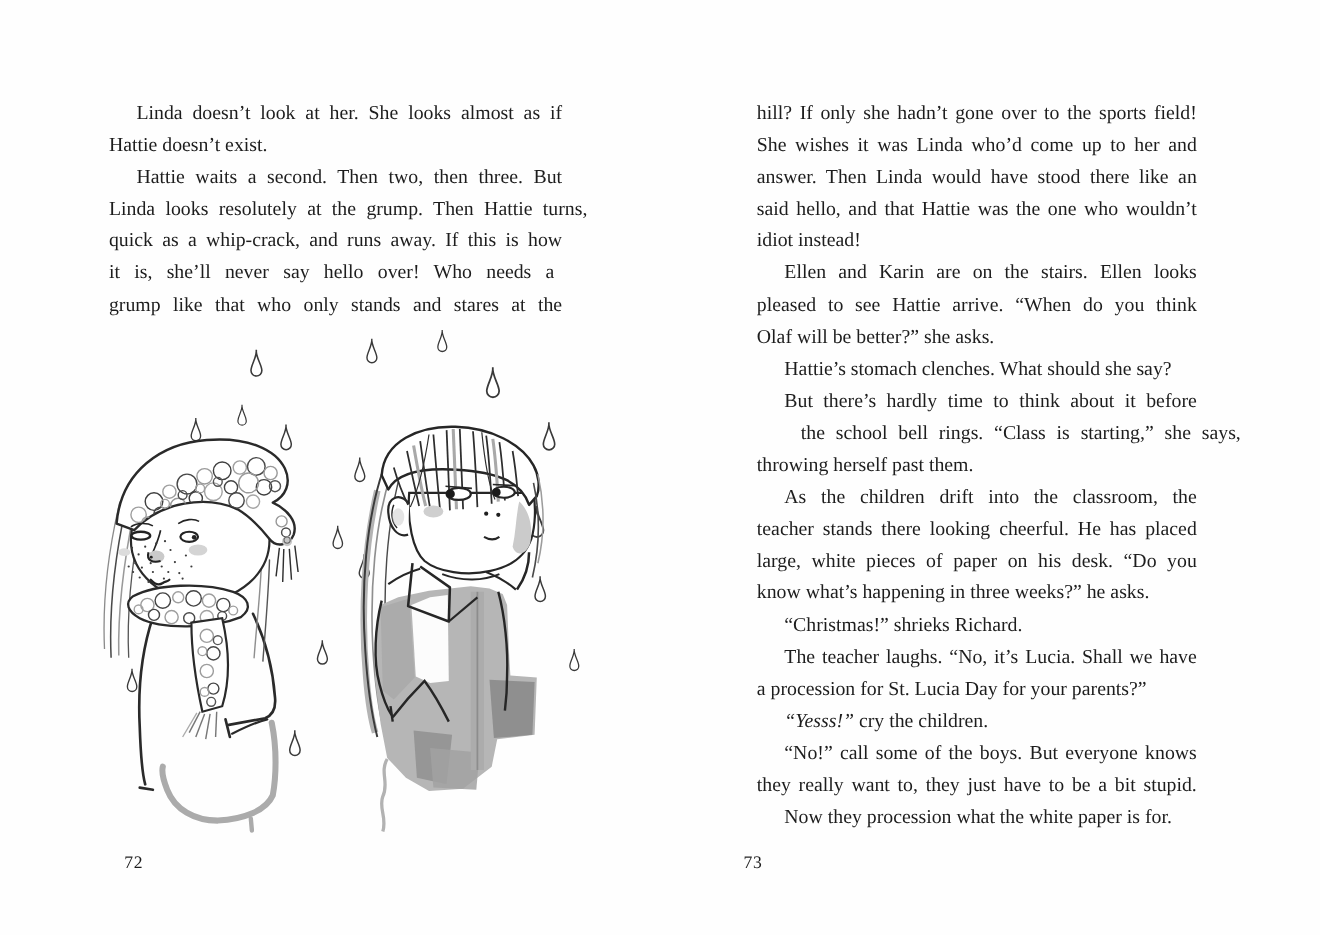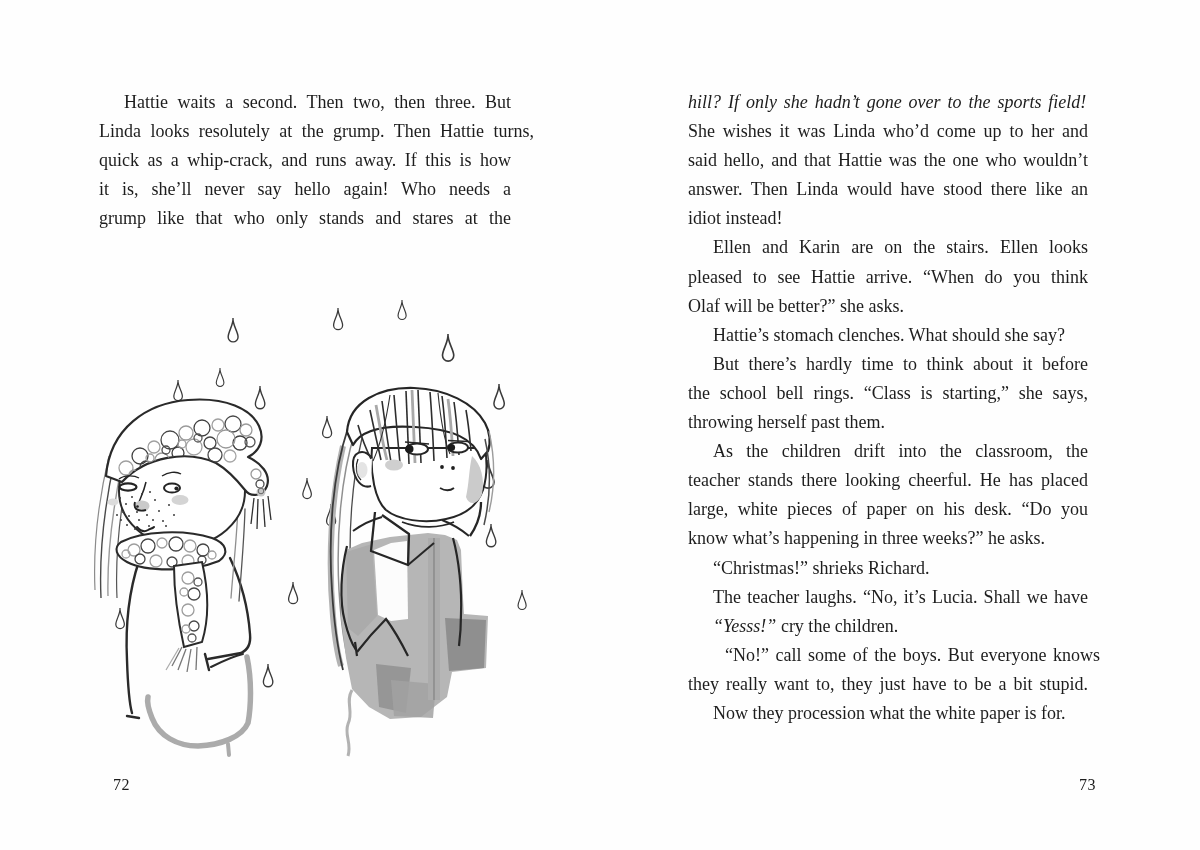--- a/index.html
+++ b/index.html
@@ -14,36 +14,40 @@
   .text-block{position:absolute;top:88px;font-size:18px;line-height:29.1px}
   .page.left  .text-block{left:99px;width:412px}
   .page.right .text-block{left:88px;width:400px}
   .para{margin:0;padding:0}
   .line{white-space:nowrap;height:29.1px}
   .para.indent .line:first-child{text-indent:25px}
   .ln{white-space:nowrap}
   .ln i{font-style:italic}
   .folio{position:absolute;top:776px;font-size:16px;letter-spacing:.5px}
   .page.left  .folio{left:113px}
-  .page.right .folio{left:96px;width:400px;text-align:right}
+  .page.right .folio{left:76px;width:400px;}
   figure.illustration{position:absolute;left:90px;top:298px;width:475px;height:485px;margin:0;padding:0}
   figure.illustration svg{width:100%;height:100%;display:block}
 </style>
 </head>
 <body>
 
 <div class="spread">
 
   <section class="page left">
     <div class="text-block">
         <div class="para indent">
+          <div class="line just"><span class="ln" style="word-spacing: 4.48611px;"><span>Linda doesn’t look at her. She looks almost as if</span></span></div>
+          <div class="line"><span class="ln"><span>Hattie doesn’t exist.</span></span></div>
+        </div>
+        <div class="para indent">
           <div class="line just"><span class="ln" style="word-spacing: 5.11523px;"><span>Hattie waits a second. Then two, then three. But</span></span></div>
           <div class="line just"><span class="ln" style="word-spacing: 4.92383px;"><span>Linda looks resolutely at the grump. Then Hattie turns,</span></span></div>
           <div class="line just"><span class="ln" style="word-spacing: 3.92656px;"><span>quick as a whip-crack, and runs away. If this is how</span></span></div>
-          <div class="line just"><span class="ln" style="word-spacing: 8.49132px;"><span>it is, she’ll never say hello again! Who needs a</span></span></div>
+          <div class="line just"><span class="ln" style="word-spacing: 8.49132px;"><span>it is, she’ll never say hello over! Who needs a</span></span></div>
           <div class="line just"><span class="ln" style="word-spacing: 6.72917px;"><span>grump like that who only stands and stares at the</span></span></div>
         </div>
       </div>
 
     <figure class="illustration" aria-label="Ink drawing of two girls standing in falling rain; the left girl wears a patterned headscarf and knotted scarf over a pale coat, the right girl has straight bangs and a grey zip-up jacket, glancing sideways.">
       <svg viewBox="0 0 475 485" xmlns="http://www.w3.org/2000/svg">
         <defs>
           <path id="drop" d="M0,0 C0.6,6 -4.4,12.5 -4.4,17.2 a4.5,4.5 0 0 0 9,0 C4.6,12.5 -0.6,6 0,0 Z"></path>
           <clipPath id="scarfClip">
               <path d="M16,178 C20,130 57,105 98,102 C136,99 161,111 169,128 C175,141 170,153 158,159 C171,165 181,176 177,188 C173,198 161,200 155,192 C147,182 138,172 126,165 C98,152 56,158 32,184 Z"></path>
@@ -303,56 +307,57 @@
         </g>
       </svg>
     </figure>
 
     <div class="folio">72</div>
   </section>
 
   <section class="page right">
     <div class="text-block">
         <div class="para">
-          <div class="line just"><span class="ln" style="word-spacing: 2.44062px; font-style: italic;"><span>hill? If only she hadn’t gone over to the sports field!</span></span></div>
+          <div class="line just"><span class="ln" style="word-spacing: 2.44062px;"><span>hill? If only she hadn’t gone over to the sports field!</span></span></div>
           <div class="line just"><span class="ln" style="word-spacing: 3.30625px;"><span>She wishes it was Linda who’d come up to her and</span></span></div>
+          <div class="line just"><span class="ln" style="word-spacing: 4.11523px;"><span>answer. Then Linda would have stood there like an</span></span></div>
           <div class="line just"><span class="ln" style="word-spacing: 2.37847px;"><span>said hello, and that Hattie was the one who wouldn’t</span></span></div>
-          <div class="line just"><span class="ln" style="word-spacing: 4.11523px;"><span>answer. Then Linda would have stood there like an</span></span></div>
           <div class="line"><span class="ln"><span>idiot instead!</span></span></div>
         </div>
         <div class="para indent">
           <div class="line just"><span class="ln" style="word-spacing: 6.57227px; margin-top: 12px;"><span>Ellen and Karin are on the stairs. Ellen looks</span></span></div>
           <div class="line just"><span class="ln" style="word-spacing: 6.20117px;"><span>pleased to see Hattie arrive. “When do you think</span></span></div>
           <div class="line"><span class="ln"><span>Olaf will be better?” she asks.</span></span></div>
         </div>
         <div class="para indent">
           <div class="line"><span class="ln"><span>Hattie’s stomach clenches. What should she say?</span></span></div>
         </div>
         <div class="para indent">
           <div class="line just"><span class="ln" style="word-spacing: 5.00781px;"><span>But there’s hardly time to think about it before</span></span></div>
-          <div class="line just"><span class="ln" style="word-spacing: 5.31836px;"><span>the school bell rings. “Class is starting,” she says,</span></span></div>
+          <div class="line just"><span class="ln" style="word-spacing: 5.31836px; margin-left: 40px;"><span>the school bell rings. “Class is starting,” she says,</span></span></div>
           <div class="line"><span class="ln"><span>throwing herself past them.</span></span></div>
         </div>
         <div class="para indent">
           <div class="line just"><span class="ln" style="word-spacing: 8.86607px;"><span>As the children drift into the classroom, the</span></span></div>
           <div class="line just"><span class="ln" style="word-spacing: 3.59375px;"><span>teacher stands there looking cheerful. He has placed</span></span></div>
           <div class="line just"><span class="ln" style="word-spacing: 5.10243px; margin-top: 15px;"><span>large, white pieces of paper on his desk. “Do you</span></span></div>
           <div class="line"><span class="ln"><span>know what’s happening in three weeks?” he asks.</span></span></div>
         </div>
         <div class="para indent">
           <div class="line"><span class="ln"><span>“Christmas!” shrieks Richard.</span></span></div>
         </div>
         <div class="para indent">
           <div class="line just"><span class="ln" style="word-spacing: 1.70312px;"><span>The teacher laughs. “No, it’s Lucia. Shall we have</span></span></div>
+          <div class="line"><span class="ln"><span>a procession for St. Lucia Day for your parents?”</span></span></div>
         </div>
         <div class="para indent">
           <div class="line"><span class="ln"><i>“Yesss!”</i><span> cry the children.</span></span></div>
         </div>
         <div class="para indent">
-          <div class="line just"><span class="ln" style="word-spacing: 2.07227px; margin-left: 12px;"><span>“No!” call some of the boys. But everyone knows</span></span></div>
+          <div class="line just"><span class="ln" style="word-spacing: 2.07227px;"><span>“No!” call some of the boys. But everyone knows</span></span></div>
           <div class="line just"><span class="ln" style="word-spacing: 2.5071px;"><span>they really want to, they just have to be a bit stupid.</span></span></div>
         </div>
         <div class="para indent">
           <div class="line"><span class="ln"><span>Now they procession what the white paper is for.</span></span></div>
         </div>
       </div>
     <div class="folio">73</div>
   </section>
 
 </div>

